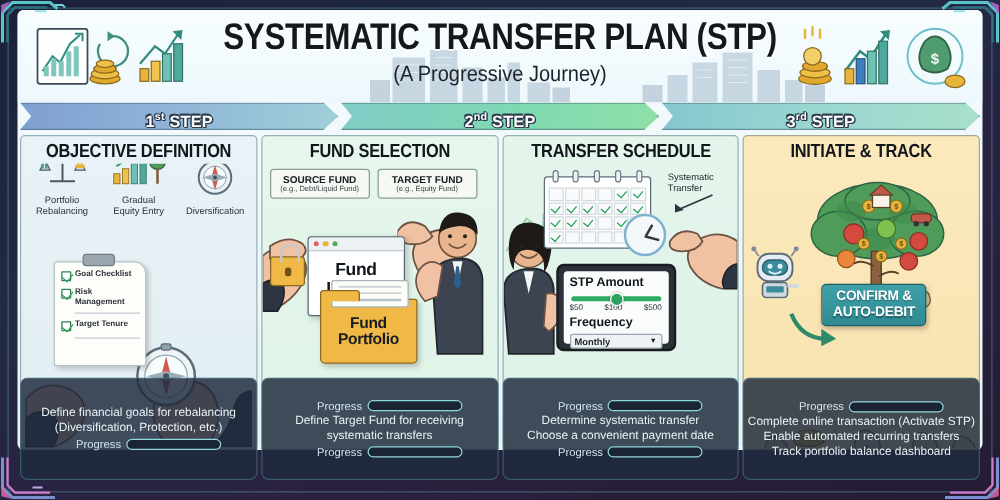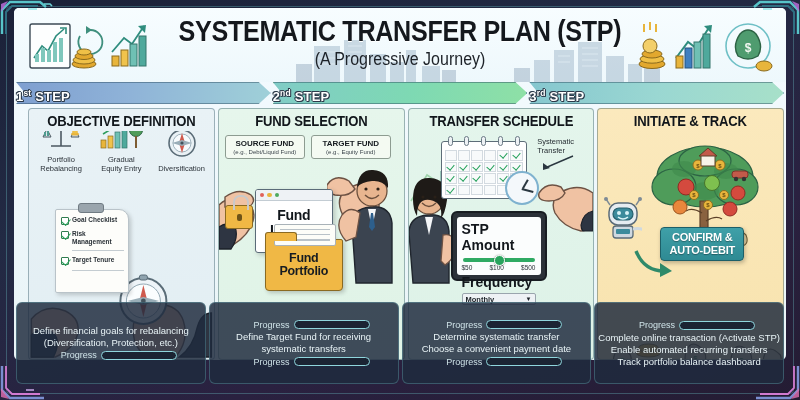--- a/index.html
+++ b/index.html
@@ -85,30 +85,30 @@
     position: absolute; inset: 0;
     clip-path: polygon(0 0, calc(100% - 12px) 0, 100% 50%, calc(100% - 12px) 100%, 0 100%, 9px 50%);
     border: 1px solid rgba(40,70,90,.45);
   }
   .ribbon.r1 .rib-bg { background: linear-gradient(95deg,#7f9fd0 0%,#8fb3d8 45%,#9fd0d8 100%); }
   .ribbon.r2 .rib-bg { background: linear-gradient(95deg,#80ccc6 0%,#7ed9b3 55%,#8ee0a6 100%); }
   .ribbon.r3 .rib-bg { background: linear-gradient(95deg,#86c7cf 0%,#9ad7d2 50%,#a7e0c9 100%); }
   .ribbon.r4 .rib-bg { background: linear-gradient(95deg,#edbc63 0%,#f0c878 50%,#f3d489 100%); }
   .ribbon .rib-label {
     position: relative; z-index: 2;
-    height: 22px; line-height: 22px; text-align: left;
+    height: 22px; line-height: 22px; text-align: center;
     font-size: 13px; font-weight: bold; color: #fff;
     letter-spacing: .2px;
     text-shadow: -1px 0 0 #2c3a4a, 1px 0 0 #2c3a4a, 0 -1px 0 #2c3a4a, 0 1px 0 #2c3a4a,
                  1px 1px 0 #2c3a4a, -1px -1px 0 #2c3a4a;
   }
   .rib-label sup { font-size: 8.5px; }
 
   
-  .panels { display: flex; height: 254px; padding: 2px 2px 0 14px; }
+  .panels { display: flex; height: 254px; padding: 2px 2px 0 2px; }
   .panel {
     position: relative; flex: 1 1 0; margin-right: 3px;
     border: 1px solid rgba(40,80,95,.40);
     border-radius: 4px;
     overflow: hidden;
     display: flex; flex-direction: column;
   }
   .panel:last-child { margin-right: 0; }
   .panel.p1 { background: linear-gradient(180deg,#e9f2f6 0%,#e2eef3 100%); }
   .panel.p2 { background: linear-gradient(180deg,#e6f6ec 0%,#dff3e6 100%); }
@@ -258,21 +258,21 @@
   }
   .tablet {
     position: absolute; left: 42px; top: 80px; width: 96px; height: 70px;
     background: #2b3138; border: 2px solid #181d22; border-radius: 6px; z-index: 6;
     padding: 4px;
   }
   .tablet-screen {
     width: 100%; height: 100%; background: #fbfdfd; border-radius: 3px;
     padding: 4px 5px;
   }
-  .tl-label { font-size: 14px; font-weight: bold; color: #12171c; }
+  .tl-label { font-size: 10px; font-weight: bold; color: #12171c; }
   .slider-track {
     position: relative; margin: 5px 1px 2px; height: 4px;
     background: #2faa63; border-radius: 3px;
   }
   .slider-track .knob {
     position: absolute; left: 44%; top: -3.5px; width: 11px; height: 11px;
     background: #29a35d; border: 1.6px solid #fff; border-radius: 50%;
     box-shadow: 0 0 2px rgba(0,0,0,.4);
   }
   .slider-ticks { display: flex; justify-content: space-between; font-size: 6.5px; color: #2b3238; }

